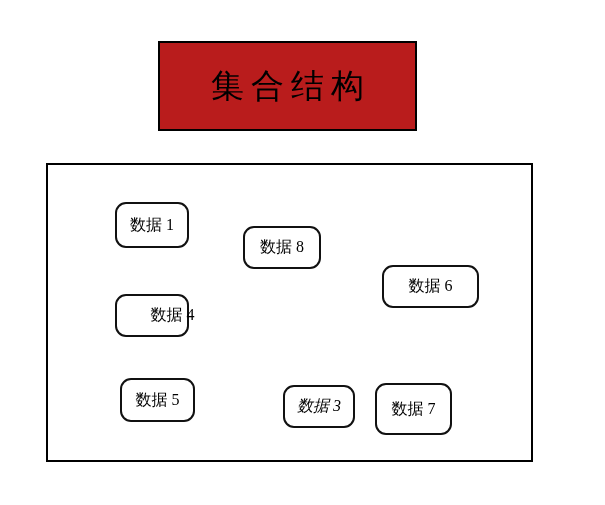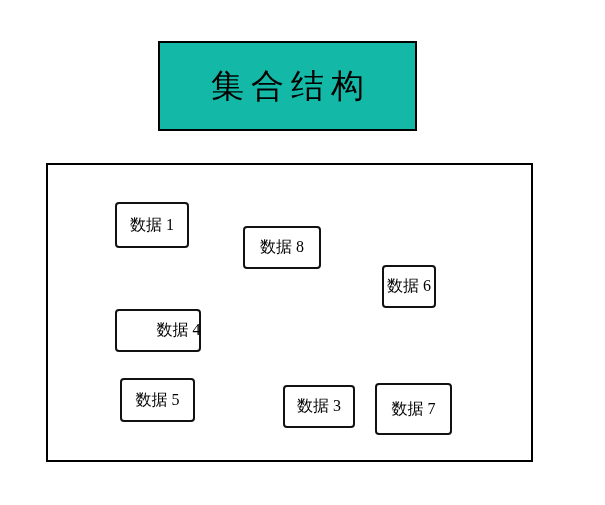--- a/index.html
+++ b/index.html
@@ -16,21 +16,21 @@
     font-family: "Liberation Serif", "DejaVu Serif", serif;
   }
   .title-box {
     position: absolute;
     left: 158px;
     top: 41px;
     width: 259px;
     height: 90px;
     border: 2px solid #000000;
     box-sizing: border-box;
-    background: #14b8a6;
+    background: #b91c1c;
     display: flex;
     align-items: center;
     justify-content: center;
   }
   .title-text {
     font-size: 33px;
     letter-spacing: 7px;
     margin-right: -7px; 
     color: #000000;
     white-space: nowrap;
@@ -42,36 +42,36 @@
     width: 487px;
     height: 299px;
     border: 2px solid #000000;
     box-sizing: border-box;
     background: #ffffff;
   }
   .node {
     position: absolute;
     box-sizing: border-box;
     border: 2px solid #111111;
-    border-radius: 4px;
+    border-radius: 11px;
     background: #ffffff;
     display: flex;
     align-items: center;
     justify-content: center;
     font-size: 16px;
     color: #000000;
     white-space: nowrap;
   }
   
   .n1 { left: 67px;  top: 37px;  width: 74px; height: 46px; }
   .n2 { left: 195px; top: 61px;  width: 78px; height: 43px; }
-  .n6 { left: 334px; top: 100px; width: 54px; height: 43px; }
-  .n4 { left: 67px;  top: 144px; width: 86px; height: 43px; padding-left: 41px; }
+  .n6 { left: 334px; top: 100px; width: 97px; height: 43px; }
+  .n4 { left: 67px;  top: 129px; width: 74px; height: 43px; padding-left: 41px; }
   .n5 { left: 72px;  top: 213px; width: 75px; height: 44px; }
-  .n3 { left: 235px; top: 220px; width: 72px; height: 43px; }
+  .n3 { left: 235px; top: 220px; width: 72px; height: 43px; font-style: italic; }
   .n7 { left: 327px; top: 218px; width: 77px; height: 52px; }
 </style>
 </head>
 <body>
 
 <div class="canvas">
 
   <div class="title-box">
     <span class="title-text">集合结构</span>
   </div>

